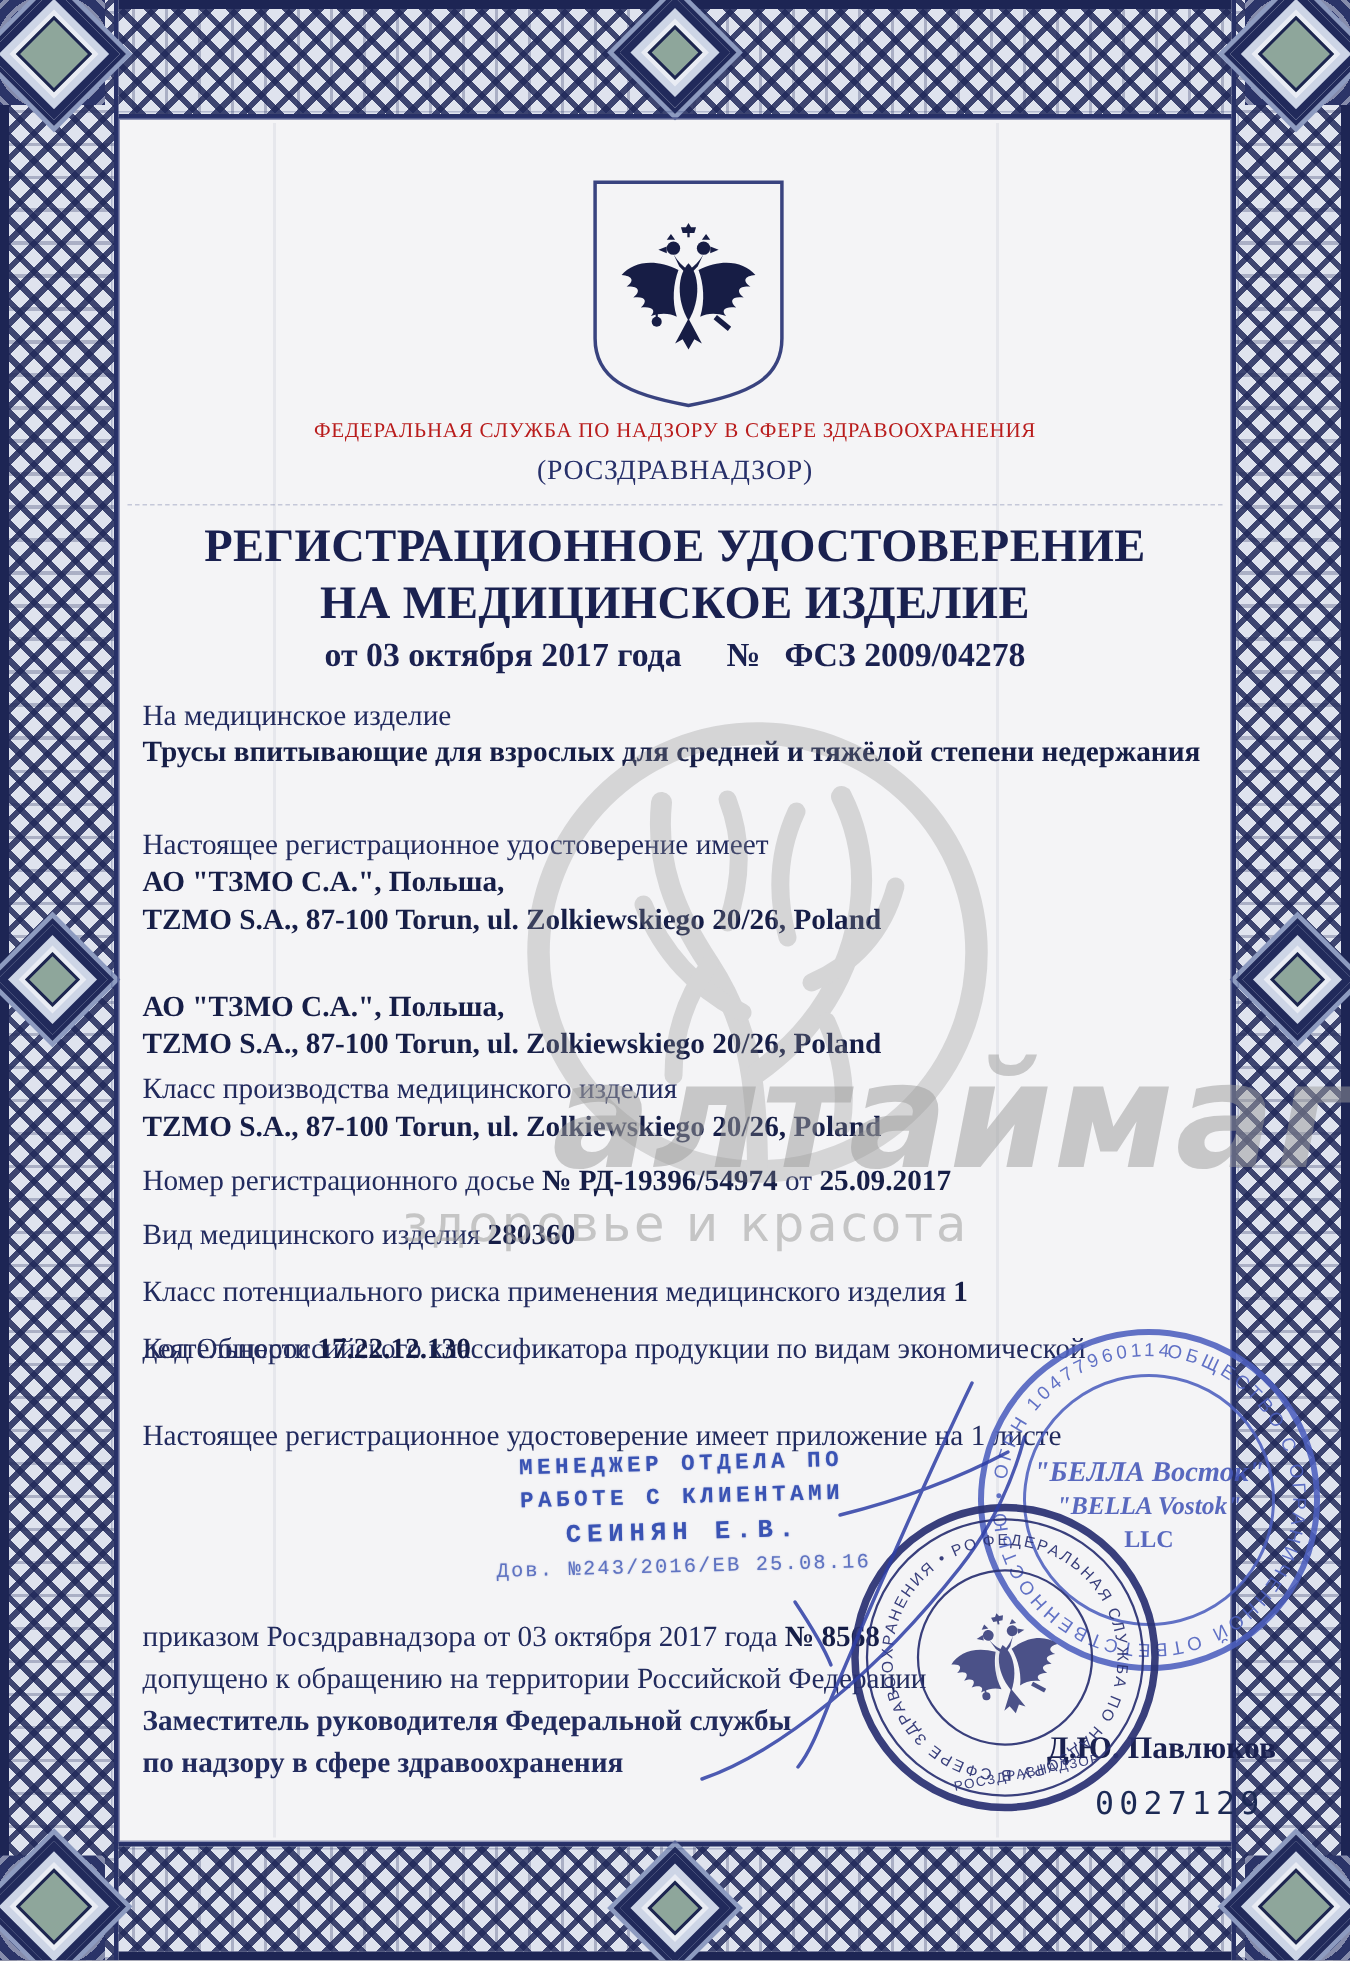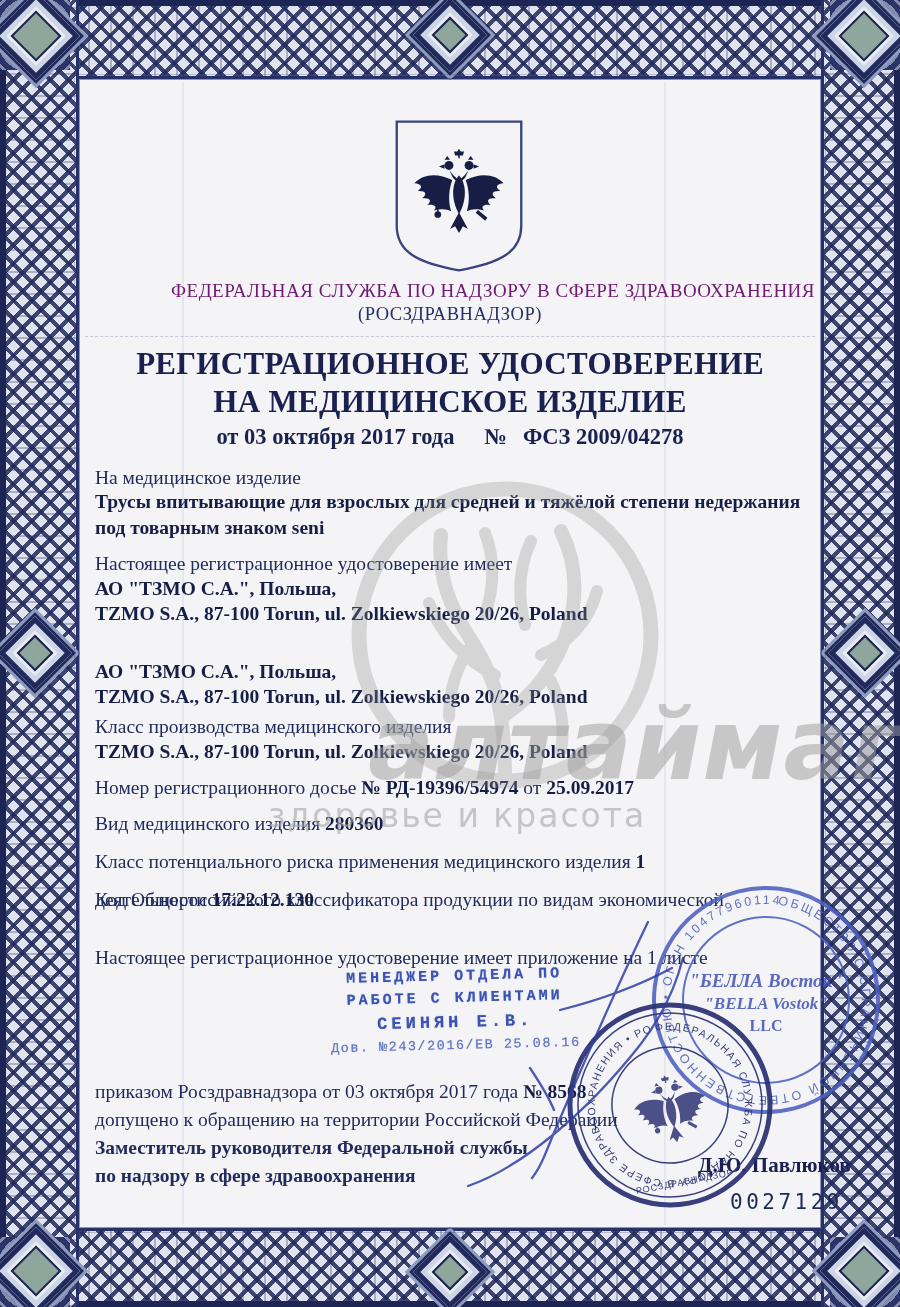--- a/index.html
+++ b/index.html
@@ -30,21 +30,21 @@
   .orn::after{content:"";position:absolute;inset:13px;background:#8ea69b;border:2px solid #1d2550;}
   .orn.big{width:62px;height:62px;}
   .frame{position:absolute;left:78px;top:78px;right:78px;bottom:78px;
     border:2px solid rgba(44,54,116,.5);outline:1px solid rgba(44,54,116,.25);outline-offset:3px;}
   .crease{position:absolute;top:82px;bottom:82px;width:2px;background:rgba(60,70,120,.07);}
   .dashline{position:absolute;left:85px;right:85px;top:336px;border-top:1px dashed rgba(90,100,150,.3);}
   
   .emblem{position:absolute;left:388px;top:116px;width:142px;height:158px;color:#171d45;}
   
   .ctr{position:absolute;left:85px;right:85px;text-align:center;}
-  .agency1{top:280px;font-size:19px;letter-spacing:.5px;color:#701a75;text-align:right;}
+  .agency1{top:280px;font-size:14px;letter-spacing:.5px;color:#b91c1c;}
   .agency2{top:304px;font-size:18.5px;letter-spacing:.5px;color:#27306a;}
   .title1{top:346px;font-size:31px;font-weight:bold;color:#1a2150;letter-spacing:.3px;}
   .title2{top:384px;font-size:31px;font-weight:bold;color:#1a2150;letter-spacing:.3px;}
   .dateline{top:424px;font-size:22.5px;font-weight:bold;color:#1a2150;}
   .dateline .gap1{display:inline-block;width:30px;}
   .dateline .gap2{display:inline-block;width:16px;}
   
   .bl{position:absolute;left:95px;width:720px;font-size:19.5px;line-height:24px;color:#222b5e;}
   .bl b{color:#161e47;}
   
@@ -107,21 +107,20 @@
   <div class="ctr agency1">ФЕДЕРАЛЬНАЯ СЛУЖБА ПО НАДЗОРУ В СФЕРЕ ЗДРАВООХРАНЕНИЯ</div>
   <div class="ctr title1">РЕГИСТРАЦИОННОЕ УДОСТОВЕРЕНИЕ</div>
   <div class="ctr agency2">(РОСЗДРАВНАДЗОР)</div>
   <div class="ctr title2">НА МЕДИЦИНСКОЕ ИЗДЕЛИЕ</div>
   <div class="ctr dateline">
     <span>от 03 октября 2017 года</span><span class="gap1"></span><span>№</span><span class="gap2"></span><span>ФСЗ 2009/04278</span>
   </div>
 
   <div class="bl" style="top:466px">На медицинское изделие</div>
   <div class="bl" style="top:490px"><b>Трусы впитывающие для взрослых для средней и тяжёлой степени недержания</b></div>
-  <div class="bl" style="top:516px"><b>под товарным знаком seni</b></div>
 
   <div class="bl" style="top:552px">Настоящее регистрационное удостоверение имеет</div>
   <div class="bl" style="top:577px"><b>АО "ТЗМО С.А.", Польша,</b></div>
   <div class="bl" style="top:602px"><b>TZMO S.A., 87-100 Torun, ul. Zolkiewskiego 20/26, Poland</b></div>
 
   <div class="bl" style="top:660px"><b>АО "ТЗМО С.А.", Польша,</b></div>
   <div class="bl" style="top:685px"><b>TZMO S.A., 87-100 Torun, ul. Zolkiewskiego 20/26, Poland</b></div>
 
   <div class="bl" style="top:715px">Класс производства медицинского изделия</div>
   <div class="bl" style="top:740px"><b>TZMO S.A., 87-100 Torun, ul. Zolkiewskiego 20/26, Poland</b></div>

